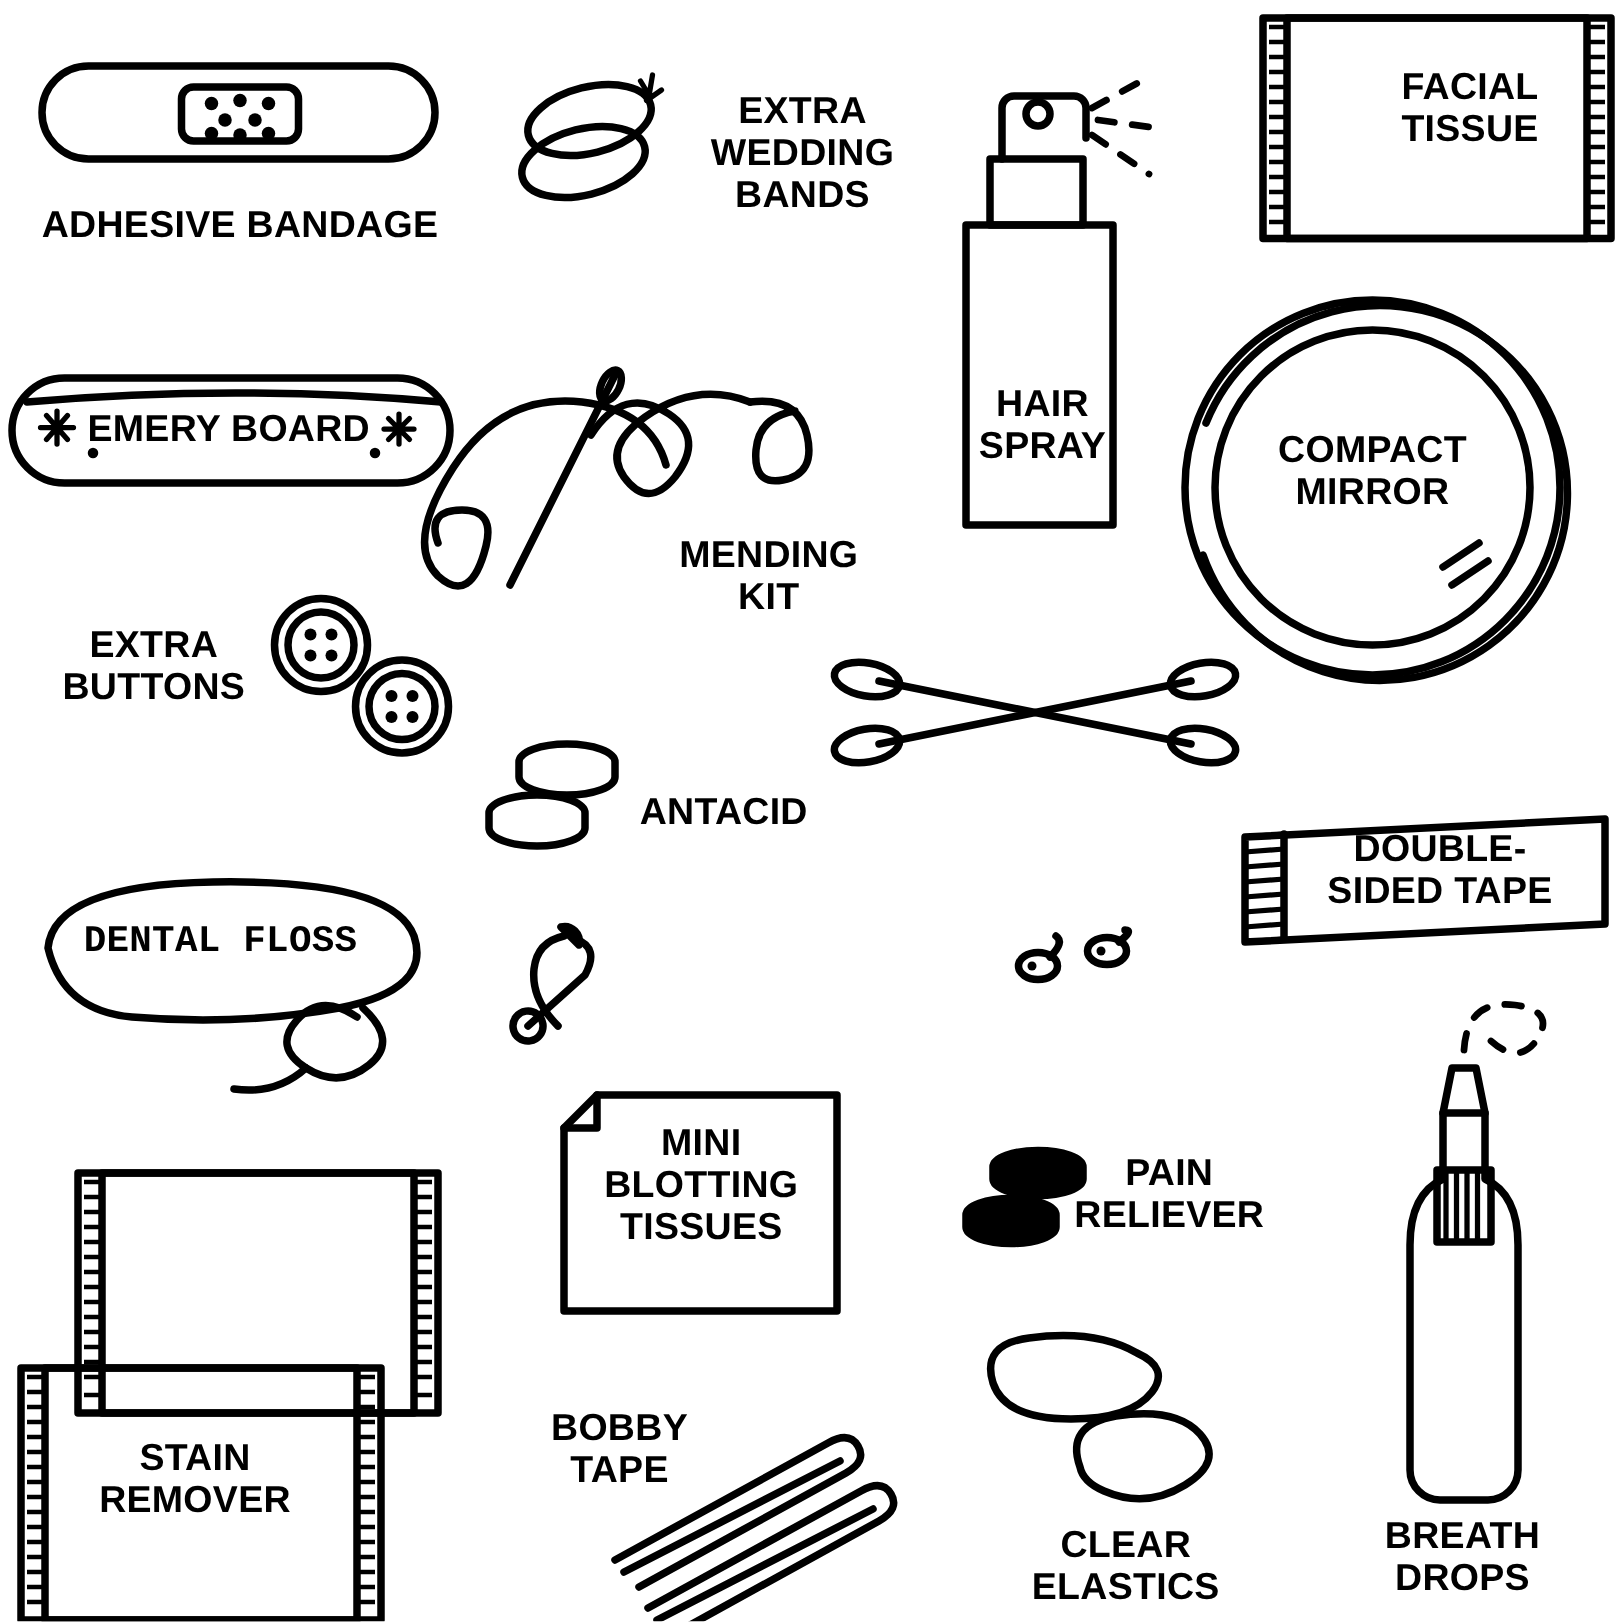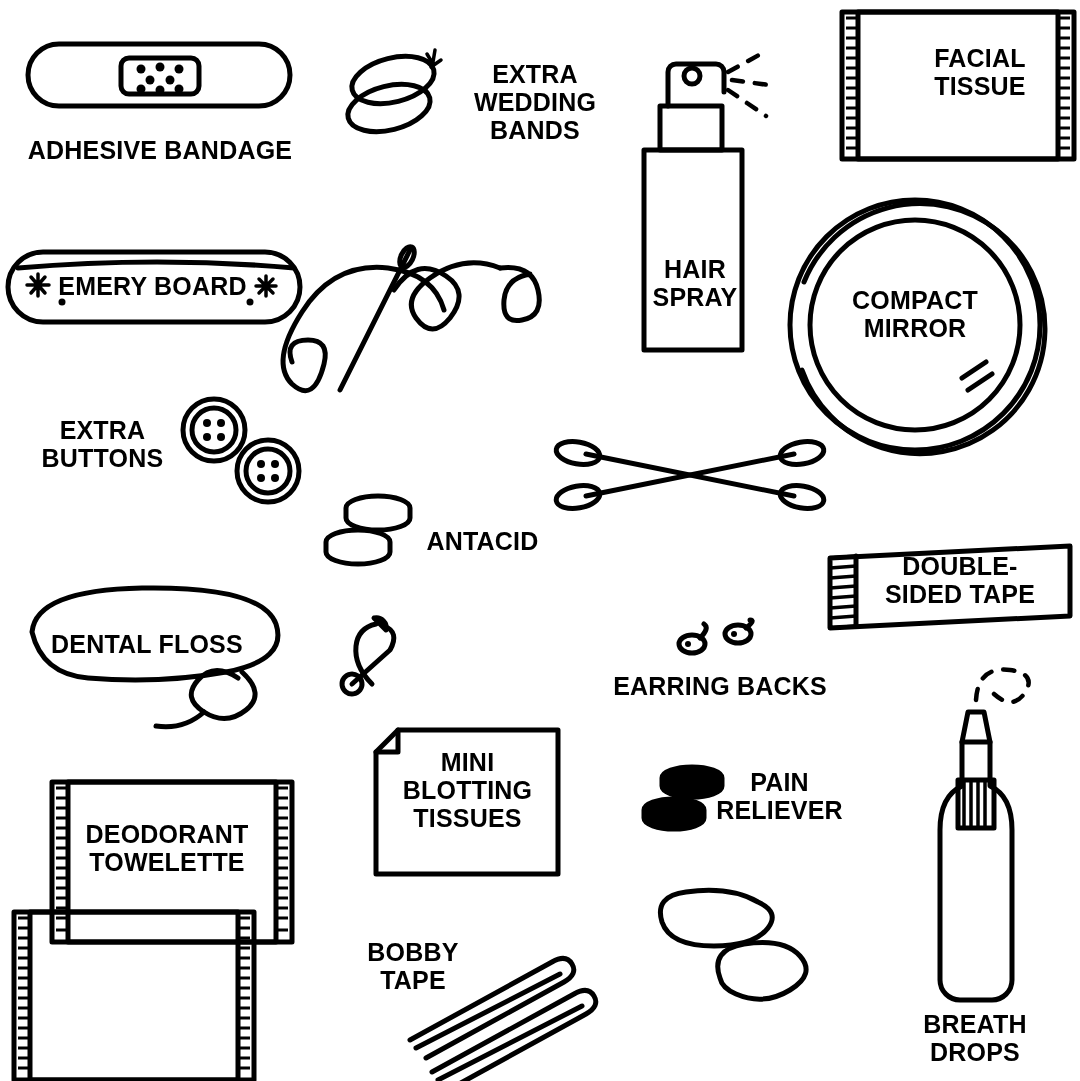--- a/index.html
+++ b/index.html
@@ -106,20 +106,22 @@
 
   <div class="item" style="left:280px; top:222px;">
     <svg width="330" height="190" viewBox="0 0 330 190">
       <path class="st" d="M12 140 q-8 -22 16 -22 q22 0 16 24 q-10 40 -32 20 q-22 -22 10 -72 q32 -50 86 -44 q46 6 56 42"></path>
       <path class="st" d="M114 68 q22 -34 52 -14 q24 16 4 42 q-18 22 -34 0 q-14 -20 14 -40 q34 -24 70 -10"></path>
       <path class="st" d="M220 46 q32 -4 38 22 q6 26 -16 30 q-20 4 -18 -20 q2 -22 26 -26"></path>
       <path class="st" d="M130 28 L60 168"></path>
       <ellipse class="st" cx="127" cy="35" rx="6" ry="11" transform="rotate(26 127 35)"></ellipse>
     </svg>
   </div>
+  <div class="label" style="left:405px; top:356px; width:215px;">MENDING
+KIT</div>
 
   <div class="item" style="left:786px; top:196px;">
     <svg width="258" height="258" viewBox="0 0 258 258">
       <circle class="st" cx="129" cy="129" r="125"></circle>
       <path class="st" d="M18 86 a125 125 0 1 1 -2 88"></path>
       <circle class="st" cx="129" cy="129" r="105"></circle>
       <path class="st" d="M176 182 l24 -16 M182 194 l24 -16"></path>
     </svg>
   </div>
   <div class="label" style="left:820px; top:286px; width:190px;">COMPACT
@@ -173,42 +175,41 @@
   <div class="label" style="left:848px; top:552px; width:224px;">DOUBLE-
 SIDED TAPE</div>
 
   <div class="item" style="left:14px; top:580px;">
     <svg width="290" height="160" viewBox="0 0 290 160">
       <path class="st" d="M18 52 q4 -42 110 -44 q120 -2 134 36 q12 36 -50 48 q-66 12 -138 6 q-46 -4 -56 -46 z"></path>
       <path class="st" d="M228 92 q24 22 4 38 q-20 16 -42 2 q-22 -14 -6 -32 q16 -18 40 -2"></path>
       <path class="st" d="M190 132 q-20 18 -48 14"></path>
     </svg>
   </div>
-  <div class="label" style="left:32px; top:630px; width:230px;">DENTAL FLOSS</div>
+  <div class="label" style="left:32px; top:614px; width:230px;font-family:Liberation Mono, monospace;">DENTAL FLOSS</div>
 
   <div class="item" style="left:330px; top:612px;">
     <svg width="80" height="90" viewBox="0 0 80 90">
       <path class="st" d="M54 14 q16 6 6 24 L22 72"></path>
       <path class="st" d="M46 12 q-18 4 -20 22 q-2 20 16 38"></path>
       <path class="stf" d="M44 6 a10 10 0 0 1 12 12 z"></path>
       <path class="st" d="M14 66 a10 10 0 1 0 16 12 a10 10 0 1 0 -16 -12"></path>
     </svg>
   </div>
 
   <div class="item" style="left:676px; top:618px;">
     <svg width="84" height="42" viewBox="0 0 84 42">
       <ellipse class="st" cx="16" cy="26" rx="13" ry="9"></ellipse>
       <circle class="solid" cx="12" cy="26" r="3"></circle>
       <path class="st" d="M24 20 q10 -10 4 -14"></path>
       <ellipse class="st" cx="62" cy="16" rx="13" ry="9"></ellipse>
       <circle class="solid" cx="58" cy="16" r="3"></circle>
       <path class="st" d="M70 10 q10 -8 4 -8"></path>
     </svg>
   </div>
-  <div class="label" style="left:600px; top:672px; width:240px;">EARRING BACKS</div>
 
   <div class="item" style="left:372px; top:726px;">
     <svg width="190" height="152" viewBox="0 0 190 152">
       <path class="st" d="M26 4 L186 4 L186 148 L4 148 L4 26 Z"></path>
       <path class="st" d="M26 4 L26 26 L4 26"></path>
     </svg>
   </div>
   <div class="label" style="left:380px; top:748px; width:175px;">MINI
 BLOTTING
 TISSUES</div>
@@ -237,45 +238,47 @@
   <div class="item" style="left:48px; top:778px;">
     <svg width="248" height="168" viewBox="0 0 248 168">
       <rect class="st" x="4" y="4" width="240" height="160"></rect>
       <rect class="st" x="20" y="4" width="208" height="160"></rect>
       <g stroke="#000" stroke-width="3">
         <path d="M8 10 h12 M8 20 h12 M8 30 h12 M8 40 h12 M8 50 h12 M8 60 h12 M8 70 h12 M8 80 h12 M8 90 h12 M8 100 h12 M8 110 h12 M8 120 h12 M8 130 h12 M8 140 h12 M8 152 h12"></path>
         <path d="M228 10 h12 M228 20 h12 M228 30 h12 M228 40 h12 M228 50 h12 M228 60 h12 M228 70 h12 M228 80 h12 M228 90 h12 M228 100 h12 M228 110 h12 M228 120 h12 M228 130 h12 M228 140 h12 M228 152 h12"></path>
       </g>
     </svg>
   </div>
-  <div class="label" style="left:52px; top:820px; width:230px;">DEODORANT
-TOWELETTE</div>
 
   <div class="item" style="left:10px; top:908px;">
     <svg width="248" height="173" viewBox="0 0 248 173">
       <rect class="st" x="4" y="4" width="240" height="168"></rect>
       <rect class="st" x="20" y="4" width="208" height="168"></rect>
       <g stroke="#000" stroke-width="3">
         <path d="M8 10 h12 M8 20 h12 M8 30 h12 M8 40 h12 M8 50 h12 M8 60 h12 M8 70 h12 M8 80 h12 M8 90 h12 M8 100 h12 M8 110 h12 M8 120 h12 M8 130 h12 M8 140 h12 M8 150 h12 M8 160 h12"></path>
         <path d="M228 10 h12 M228 20 h12 M228 30 h12 M228 40 h12 M228 50 h12 M228 60 h12 M228 70 h12 M228 80 h12 M228 90 h12 M228 100 h12 M228 110 h12 M228 120 h12 M228 130 h12 M228 140 h12 M228 150 h12 M228 160 h12"></path>
       </g>
     </svg>
   </div>
+  <div class="label" style="left:20px; top:958px; width:220px;">STAIN
+REMOVER</div>
 
   <div class="item" style="left:404px; top:948px;">
     <svg width="200" height="130" viewBox="0 0 200 130">
       <path class="st" d="M6 92 L148 14 q14 -8 20 2 q6 10 -8 18 L22 110"></path>
       <path class="st" d="M12 100 L156 26"></path>
       <path class="st" d="M28 124 L170 46 q14 -8 20 2 q6 10 -8 18 L44 142"></path>
       <path class="st" d="M34 132 L178 58"></path>
     </svg>
   </div>
   <div class="label" style="left:338px; top:938px; width:150px;">BOBBY
 TAPE</div>
 
   <div class="item" style="left:650px; top:886px;">
     <svg width="160" height="120" viewBox="0 0 160 120">
       <path class="st" d="M12 36 q-8 -26 24 -30 q44 -6 72 10 q22 10 10 26 q-14 18 -54 18 q-44 0 -52 -24 z"></path>
       <path class="st" d="M70 92 q-10 -28 24 -34 q40 -6 56 12 q16 18 -10 34 q-26 16 -54 4 q-14 -6 -16 -16 z"></path>
     </svg>
   </div>
+  <div class="label" style="left:668px; top:1016px; width:165px;">CLEAR
+ELASTICS</div>
 
 </div>
 
 </body></html>

